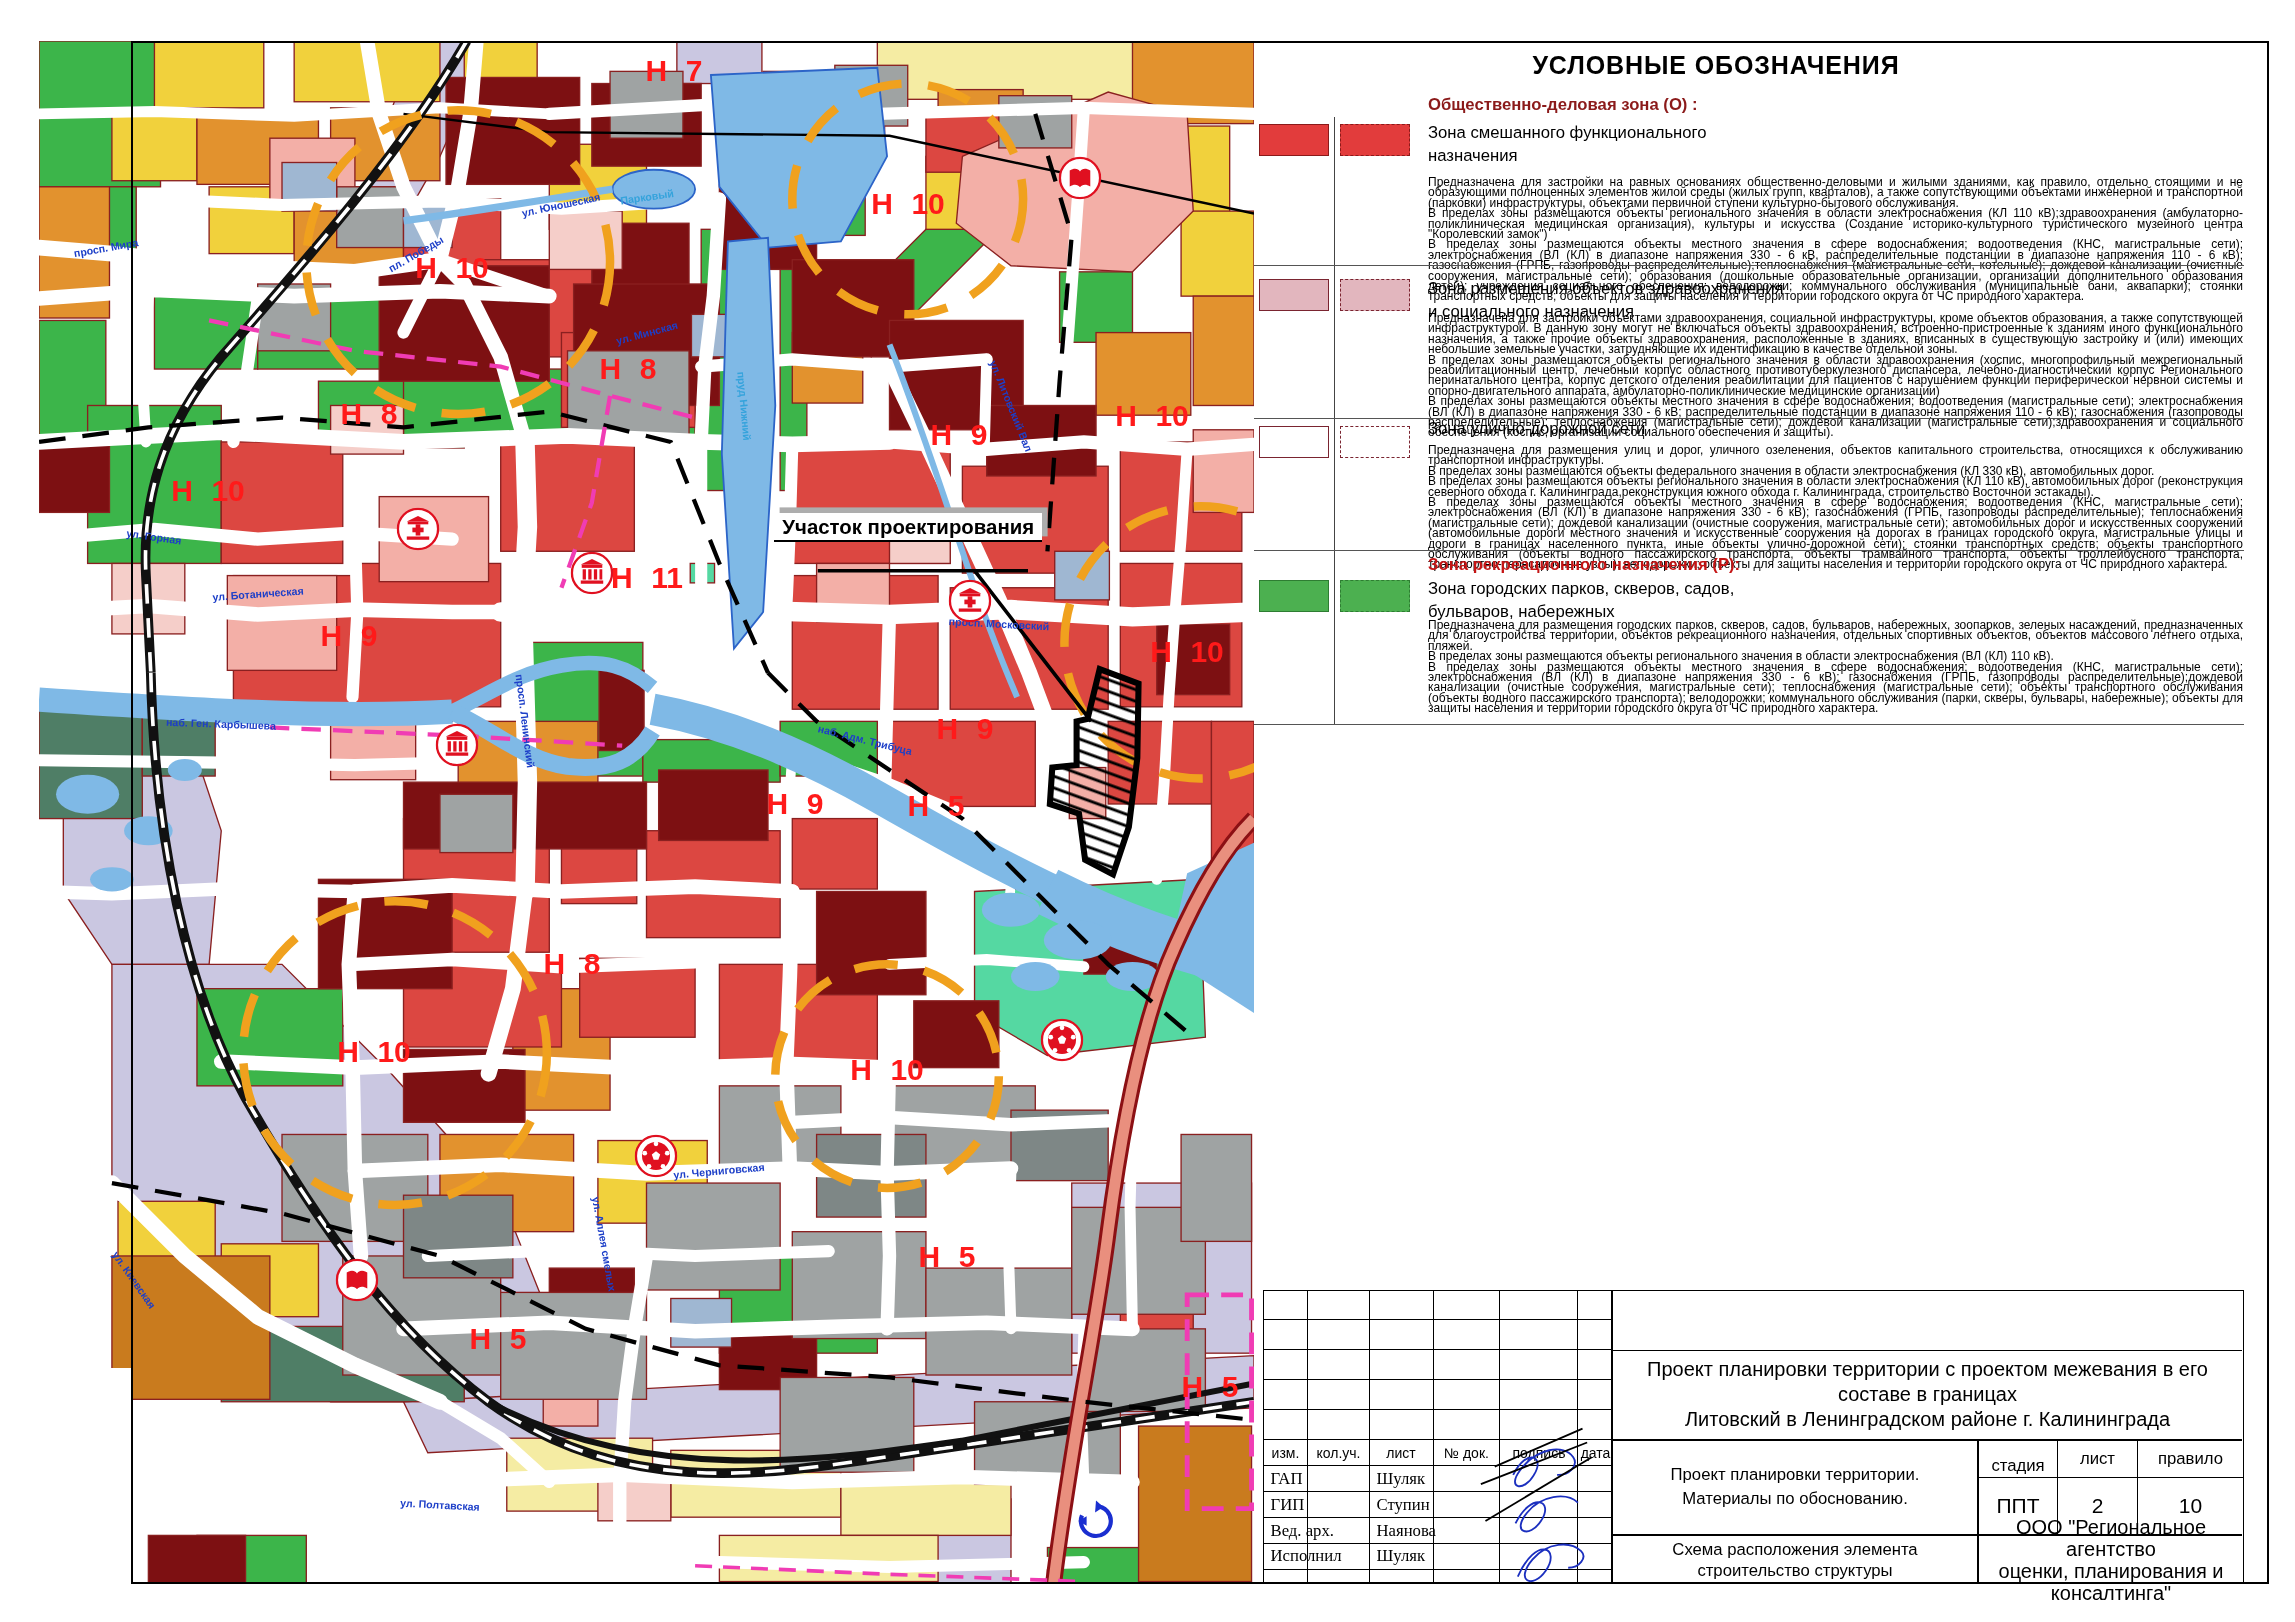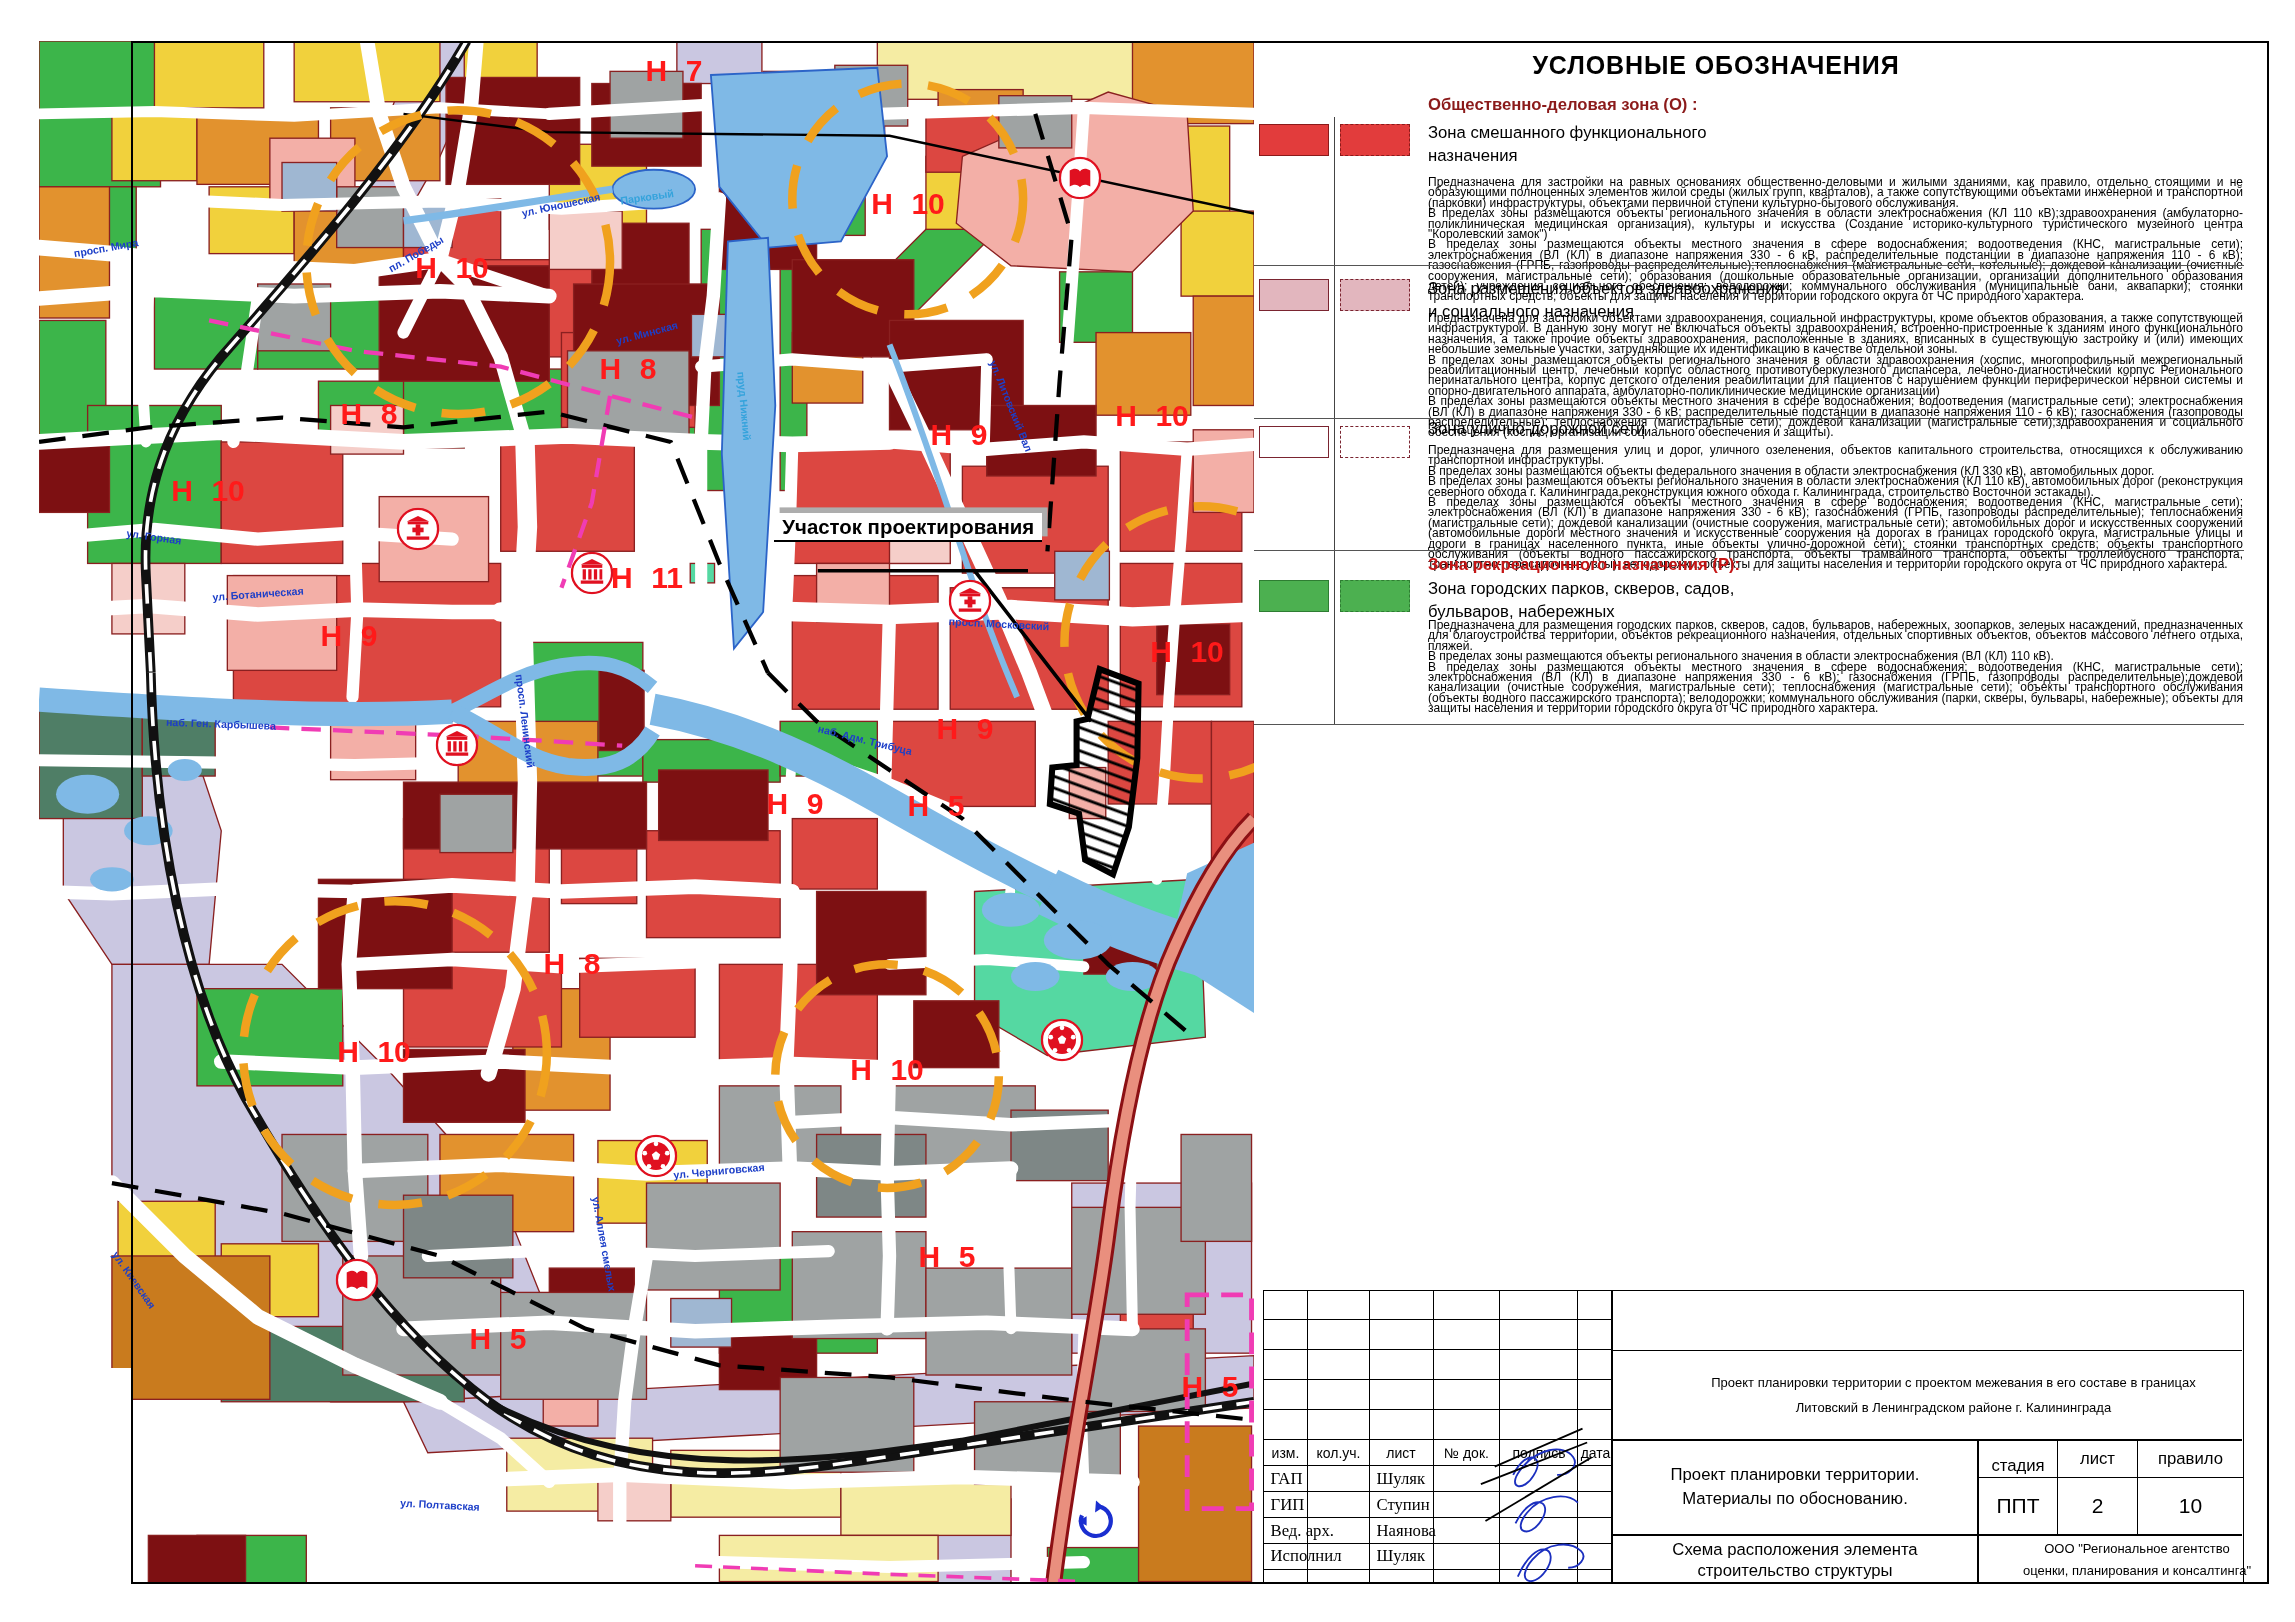--- a/index.html
+++ b/index.html
@@ -40,21 +40,21 @@
   .lg-swatch{position:absolute;width:70px;height:32px;box-sizing:border-box;}
   .lg-rule{position:absolute;left:1254px;width:990px;height:0;border-top:0.9px solid #555;}
   #lg-divider{position:absolute;left:1334px;top:117px;width:0;height:607px;border-left:0.9px solid #444;}
   
   #tb{position:absolute;left:1263px;top:1290px;width:981px;height:293px;
       border:1.9px solid #000;box-sizing:border-box;font-size:14px;}
   .tb-line{position:absolute;background:#000;}
   .tb-cell{position:absolute;display:flex;align-items:center;justify-content:center;
            text-align:center;box-sizing:border-box;}
   .tb-left{justify-content:flex-start;padding-left:6.5px;font-family:Liberation Serif, serif;}
-  #tb .big{font-size:13px;margin-left:26px;} #tb .mid{font-size:16.7px;} #tb .val{font-size:21px;}
+  #tb .big{font-size:20px;} #tb .mid{font-size:16.7px;} #tb .val{font-size:21px;}
   #sig-svg{position:absolute;left:1263px;top:1290px;}
 </style>
 </head>
 <body>
 
 <div id="map-wrap">
   <svg viewBox="0 0 1000 1270" width="1215" height="1543">
     <defs>
       <pattern id="hatch" width="9" height="9" patternUnits="userSpaceOnUse" patternTransform="rotate(20)">
         <rect width="9" height="9" fill="none"></rect>

